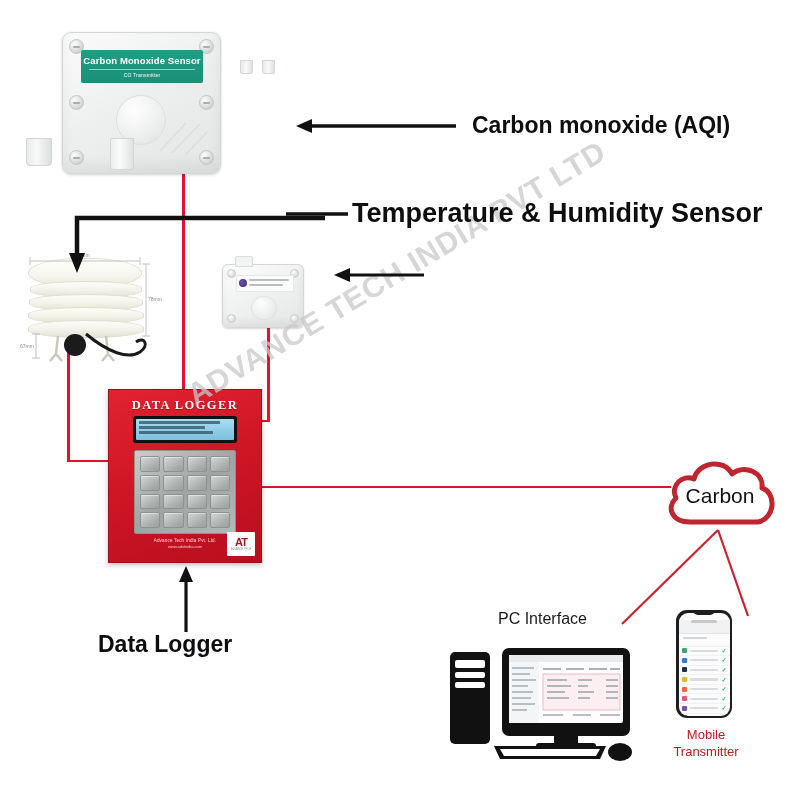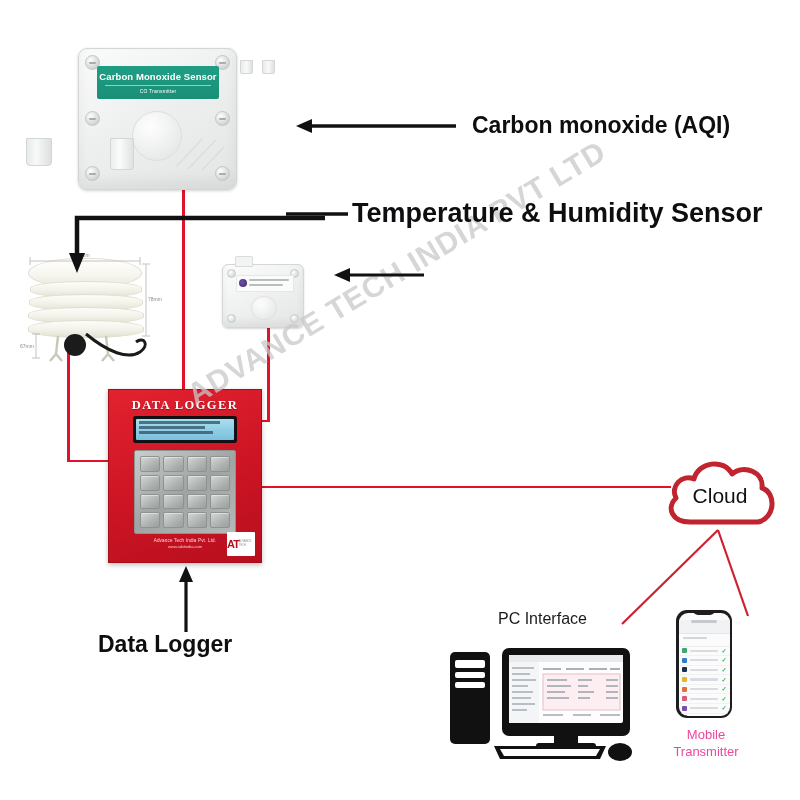--- a/index.html
+++ b/index.html
@@ -27,27 +27,26 @@
     white-space:nowrap;
     user-select:none;
     z-index:6;
   }
 
   
   .wire{background:#e1122a;z-index:2;}
 
   
   .co-box{
-    left:62px;top:48px;width:157px;height:140px;
+    left:62px;top:32px;width:157px;height:140px;
     background:linear-gradient(150deg,#fbfbfb 0%,#eef0ef 45%,#e2e5e4 100%);
     border:1px solid #d2d6d5;
     border-radius:9px;
     box-shadow:inset 0 -8px 14px rgba(0,0,0,.06), 0 1px 3px rgba(0,0,0,.18);
     z-index:4;
-    margin-left:16px;
   }
   .co-screw{position:absolute;width:13px;height:13px;border-radius:50%;
     background:radial-gradient(circle at 35% 32%,#fdfdfd,#d5d8d7 65%,#b9bdbc);
     border:1px solid #c2c6c5;}
   .co-screw::after{content:"";position:absolute;left:3px;top:5.5px;width:7px;height:2px;background:#a9adac;border-radius:1px;}
   .co-label{
     position:absolute;left:18px;top:17px;width:122px;height:33px;
     background:linear-gradient(180deg,#1f9e83 0%,#1a8f77 100%);
     border-radius:2px;
     text-align:center;color:#fff;
@@ -116,21 +115,21 @@
   .dl-keypad{position:absolute;left:25px;top:60px;width:102px;height:84px;
     background:linear-gradient(145deg,#c9cdcc,#9fa4a3 50%,#b5b9b8);
     border:1px solid #8d9291;border-radius:2px;padding:5px;box-sizing:border-box;
     display:grid;grid-template-columns:repeat(4,1fr);grid-template-rows:repeat(4,1fr);gap:3px;}
   .dl-key{background:linear-gradient(145deg,#d5d8d7,#aeb2b1 60%,#9aa09f);
     border-radius:2px;border:1px solid #8e9392;box-shadow:inset 0 1px 0 rgba(255,255,255,.45);}
   .dl-foot{position:absolute;left:0;right:0;bottom:12px;text-align:center;color:#ffd9dc;}
   .dl-foot .f1{font-size:4.5px;line-height:6px;letter-spacing:.2px;}
   .dl-foot .f2{font-size:4px;line-height:6px;opacity:.9;}
   .dl-brand{position:absolute;right:6px;bottom:6px;width:28px;height:24px;background:#fff;border-radius:1px;
-    display:flex;flex-direction:row;align-items:center;justify-content:center;}
+    display:flex;flex-direction:column;align-items:center;justify-content:center;}
   .dl-brand .mark{font-size:11px;font-weight:700;color:#b2121f;line-height:11px;letter-spacing:-1px;}
   .dl-brand .sub{font-size:2.6px;color:#8a8a8a;line-height:4px;}
 
   
   .cloud{left:660px;top:448px;width:120px;height:82px;z-index:5;}
   .cloud-text{position:absolute;left:0;right:0;top:36px;text-align:center;
     font-size:21px;color:#111;font-family:"Liberation Sans",sans-serif;}
 
   
   .pc{left:448px;top:640px;width:190px;height:120px;z-index:4;}
@@ -143,21 +142,21 @@
   .phone-notch{position:absolute;left:50%;transform:translateX(-50%);top:0;width:22px;height:5px;
     background:#1d1d1f;border-radius:0 0 5px 5px;z-index:2;}
   .ph-hdr{height:13px;background:#f1f2f4;border-bottom:1px solid #e3e5e8;}
   .ph-hdr .pill{width:26px;height:3.5px;background:#c5c8cd;border-radius:2px;margin:7px auto 0;}
   .ph-sub{height:9px;border-bottom:1px solid #eceef0;}
   .ph-sub .l{width:24px;height:2.5px;background:#d2d5d9;border-radius:1px;margin:3px 0 0 4px;}
   .ph-row{display:flex;align-items:center;height:8.6px;border-bottom:1px solid #f0f1f3;padding:0 3px;}
   .ph-sq{width:5px;height:5px;border-radius:1px;flex:0 0 auto;}
   .ph-txt{flex:1;height:2.2px;background:#d8dbdf;border-radius:1px;margin-left:3px;margin-right:3px;}
   .ph-chk{color:#2fb457;font-size:6px;line-height:6px;font-weight:700;}
-  .mobile-label{left:666px;top:726px;width:80px;text-align:center;font-size:13px;color:#ec4899;line-height:17px;z-index:4;}
+  .mobile-label{left:666px;top:726px;width:80px;text-align:center;font-size:13px;color:#b91c1c;line-height:17px;z-index:4;}
 
   
   .callout{font-weight:700;color:#0e0e10;z-index:7;white-space:nowrap;}
   .c-co{left:472px;top:112px;font-size:23px;}
   .c-th{left:352px;top:198px;font-size:27px;}
   .c-pm{left:500px;top:261px;font-size:22px;}
   .c-dl{left:98px;top:631px;font-size:23px;}
   svg{display:block;overflow:visible;}
 </style>
 </head>
@@ -289,21 +288,21 @@
       <div class="mark">AT</div>
       <div class="sub">ADVANCE TECH</div>
     </div>
   </div>
 
   <div class="abs cloud">
     <svg viewBox="0 0 120 82" style="width:120px;height:82px;">
       <path d="M30 74 C 12 74, 6 60, 16 50 C 10 38, 22 26, 34 31 C 38 14, 64 10, 72 26
                C 84 16, 104 24, 102 40 C 116 44, 116 70, 98 74 Z" fill="#ffffff" stroke="#c0242e" stroke-width="5" stroke-linejoin="round"></path>
     </svg>
-    <div class="cloud-text">Cloud</div>
+    <div class="cloud-text">Carbon</div>
   </div>
 
   <div class="abs pc-label">PC Interface</div>
   <div class="abs pc">
     <svg viewBox="0 0 190 120" style="width:190px;height:120px;">
 
       <rect x="2" y="12" width="40" height="92" rx="5" fill="#111"></rect>
       <rect x="7" y="20" width="30" height="8" rx="2" fill="#fff"></rect>
       <rect x="7" y="32" width="30" height="6" rx="2" fill="#fff"></rect>
       <rect x="7" y="42" width="30" height="6" rx="2" fill="#fff"></rect>

